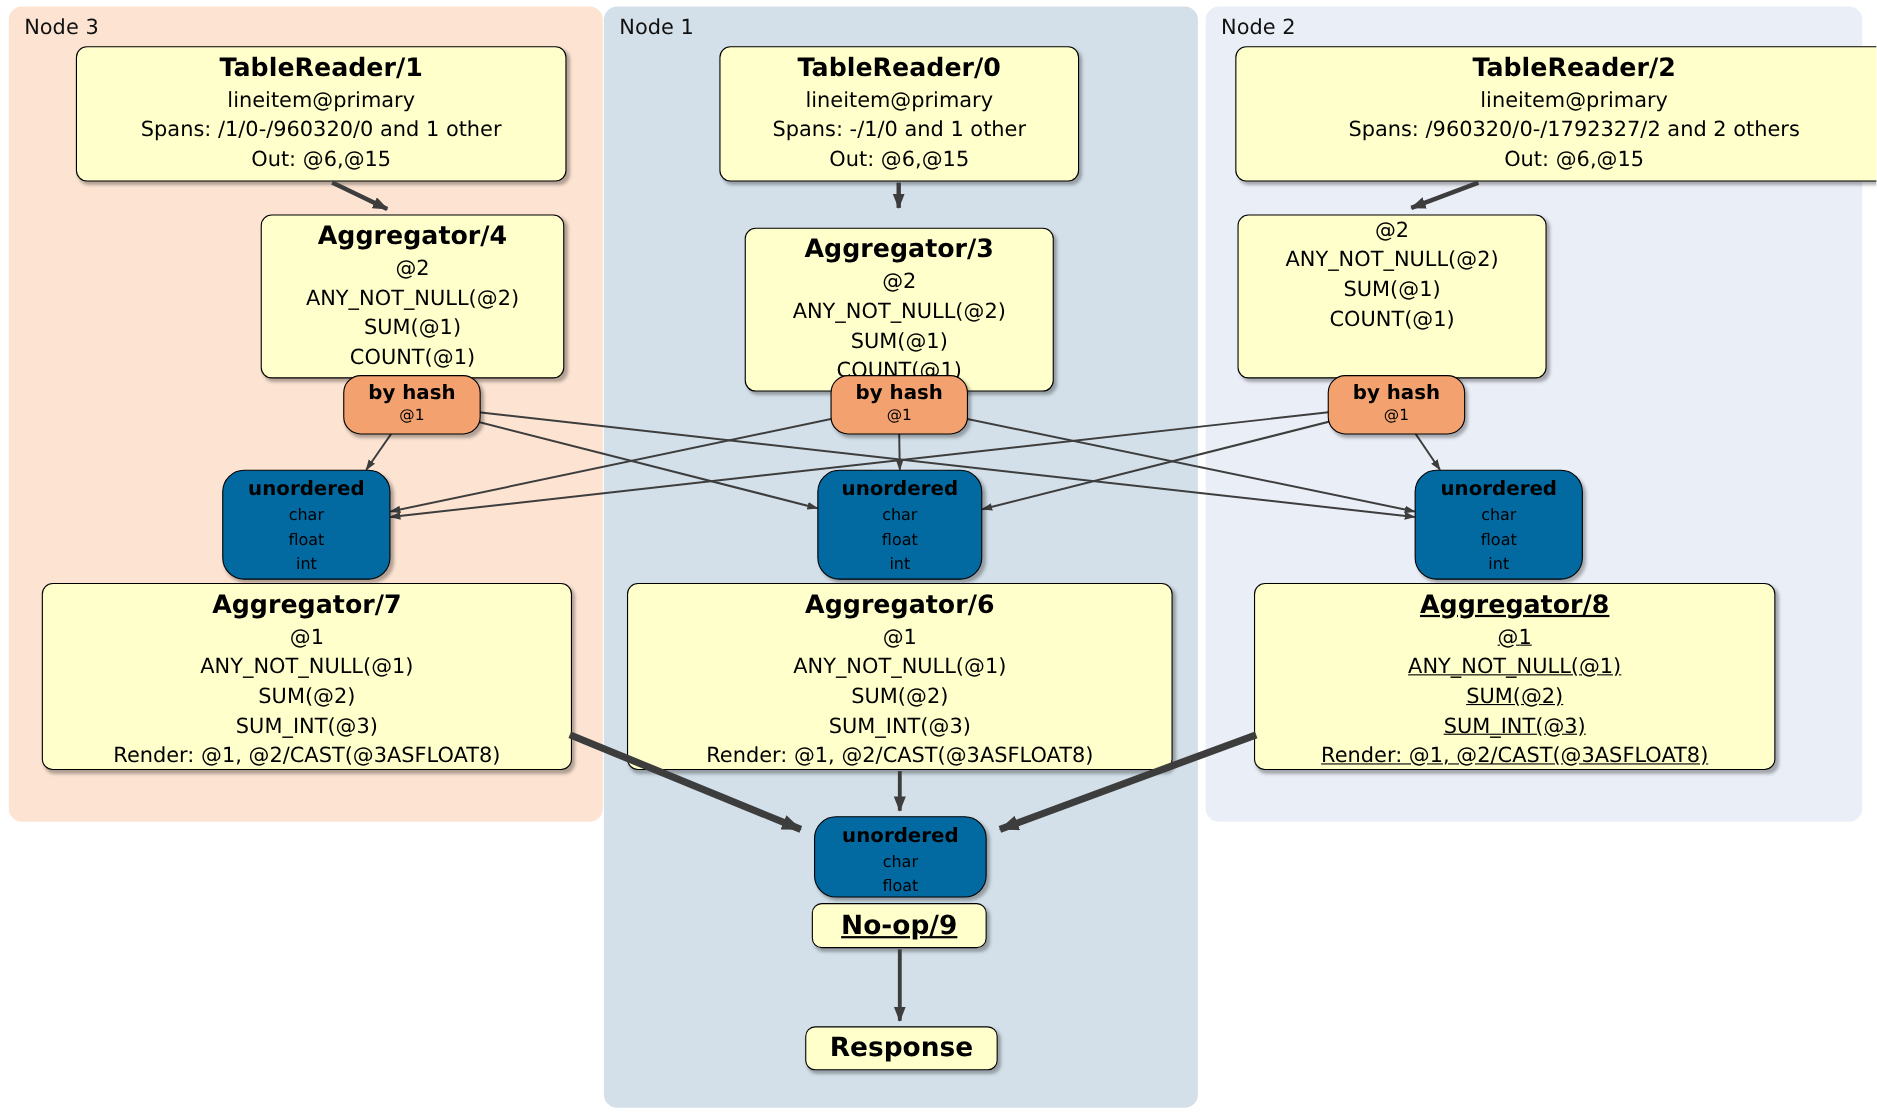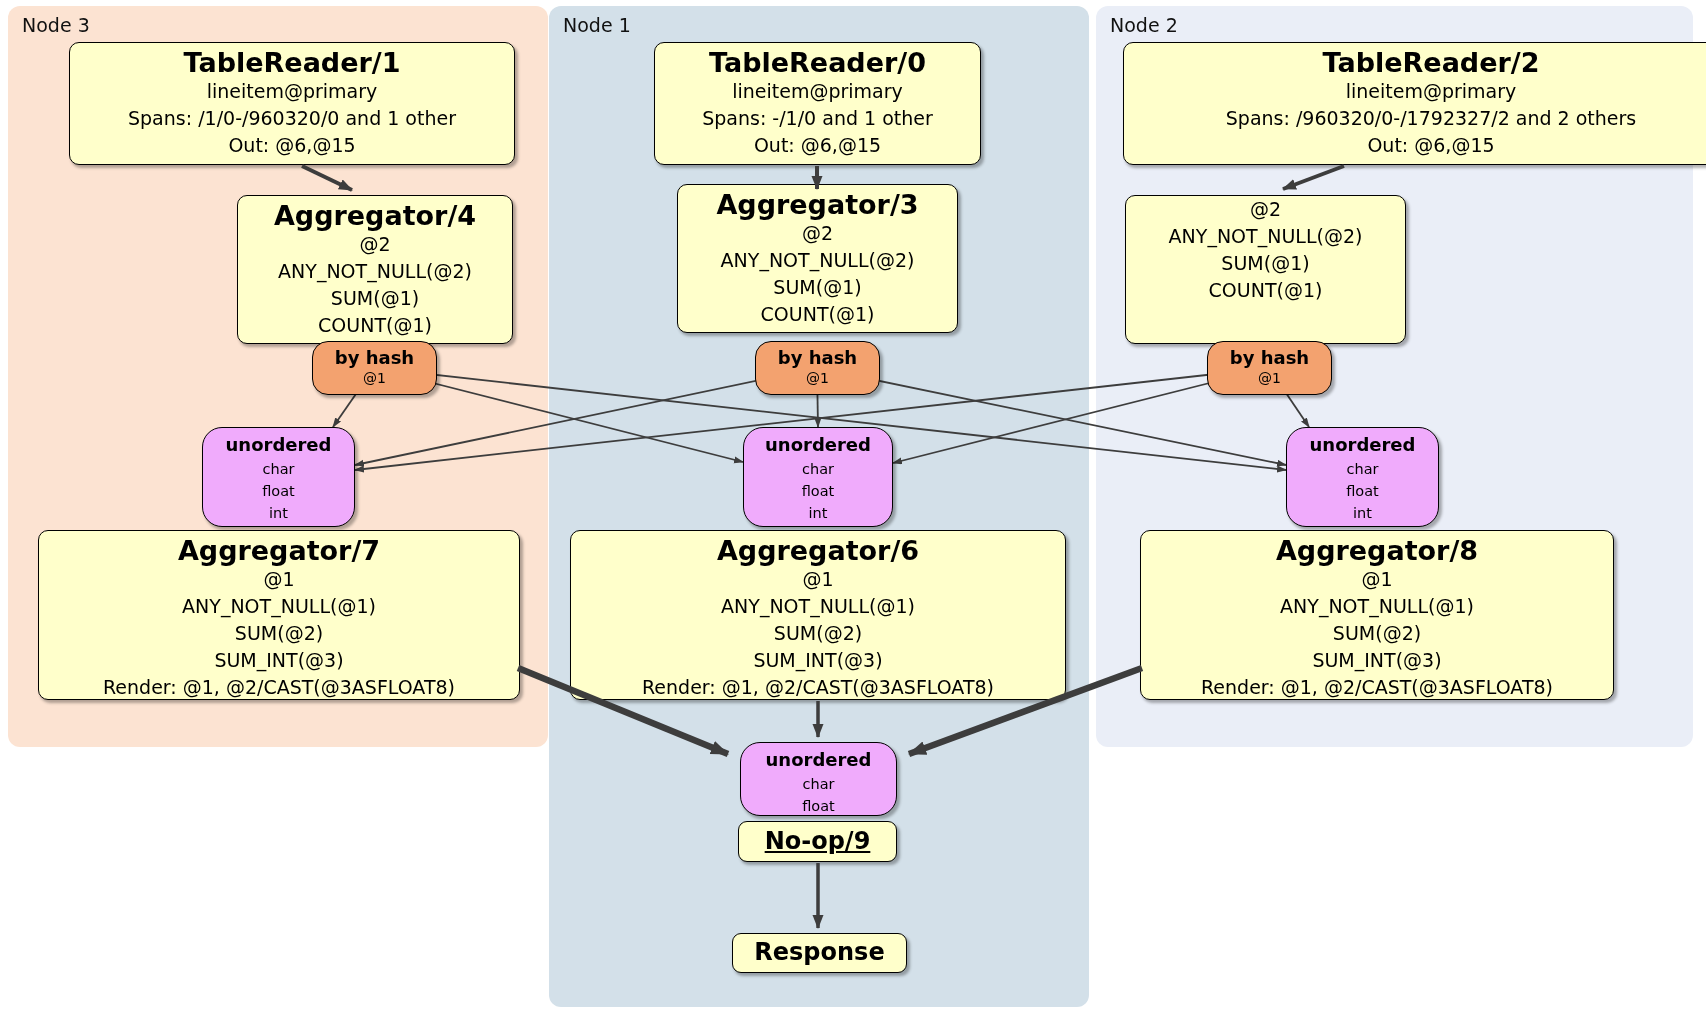--- a/index.html
+++ b/index.html
@@ -6,23 +6,23 @@
   body{font-family:"DejaVu Sans","Liberation Sans",sans-serif;color:#000;}
   #canvas{position:relative;width:1706px;height:1016px;background:#ffffff;overflow:hidden;}
   .panel{position:absolute;border-radius:12px;z-index:0;}
   .panel-label{position:absolute;font-size:19px;color:#111;z-index:2;}
   svg.layer{position:absolute;left:0;top:0;z-index:1;}
   svg.layer.top{z-index:3;}
   .box{position:absolute;box-sizing:border-box;border:1.5px solid #000;text-align:center;z-index:2;
        box-shadow:2.5px 3px 3px rgba(0,0,0,0.30);}
   .op{background:#ffffcb;border-radius:10px;}
   .router{background:#f3a26f;border-radius:16px;}
-  .sync{background:#f0abfc;border-radius:20px;}
+  .sync{background:#0369a1;border-radius:20px;}
   .pill{background:#ffffcb;border-radius:9px;}
-  .t{font-weight:bold;font-size:27px;line-height:31px;padding-top:4px;}
+  .t{font-weight:bold;font-size:23px;line-height:31px;padding-top:4px;}
   .l{font-size:19px;line-height:27px;white-space:nowrap;}
   .router .t{font-size:18px;line-height:23px;padding-top:4px;}
   .router .l{font-size:14px;line-height:18px;}
   .sync .t{font-size:18px;line-height:26px;padding-top:4px;}
   .sync .l{font-size:14.5px;line-height:22px;}
   .pill .t{font-size:24px;padding:0;}
   .pill.noop .t{line-height:38px;text-decoration:underline;}
   .pill.resp .t{line-height:37px;}
 </style>
 </head>
@@ -113,21 +113,21 @@
     <div class="l">Render: @1, @2/CAST(@3ASFLOAT8)</div>
   </div>
 
   <div class="box op" style="left:654px;top:42px;width:327px;height:123px;">
     <div class="t">TableReader/0</div>
     <div class="l">lineitem@primary</div>
     <div class="l">Spans: -/1/0 and 1 other</div>
     <div class="l">Out: @6,@15</div>
   </div>
 
-  <div class="box op" style="left:677px;top:184px;width:281px;height:149px;">
+  <div class="box op" style="left:677px;top:207px;width:281px;height:149px;">
     <div class="t">Aggregator/3</div>
     <div class="l">@2</div>
     <div class="l">ANY_NOT_NULL(@2)</div>
     <div class="l">SUM(@1)</div>
     <div class="l">COUNT(@1)</div>
   </div>
 
   <div class="box router" style="left:755px;top:341px;width:125px;height:54px;">
     <div class="t">by hash</div>
     <div class="l">@1</div>
@@ -168,21 +168,21 @@
     <div class="l">@1</div>
   </div>
 
   <div class="box sync" style="left:1286px;top:427px;width:153px;height:100px;">
     <div class="t">unordered</div>
     <div class="l">char</div>
     <div class="l">float</div>
     <div class="l">int</div>
   </div>
 
-  <div class="box op" style="left:1140px;top:530px;width:474px;height:170px;">
+  <div class="box op" style="left:1140px;top:530px;width:474px;height:170px;text-decoration:underline;">
     <div class="t">Aggregator/8</div>
     <div class="l">@1</div>
     <div class="l">ANY_NOT_NULL(@1)</div>
     <div class="l">SUM(@2)</div>
     <div class="l">SUM_INT(@3)</div>
     <div class="l">Render: @1, @2/CAST(@3ASFLOAT8)</div>
   </div>
 
   <div class="box sync" style="left:740px;top:742px;width:157px;height:74px;">
     <div class="t">unordered</div>

